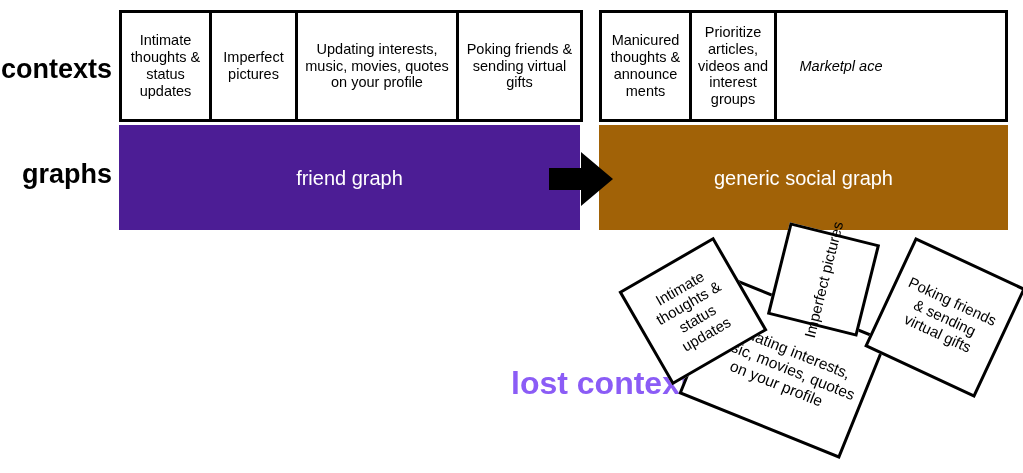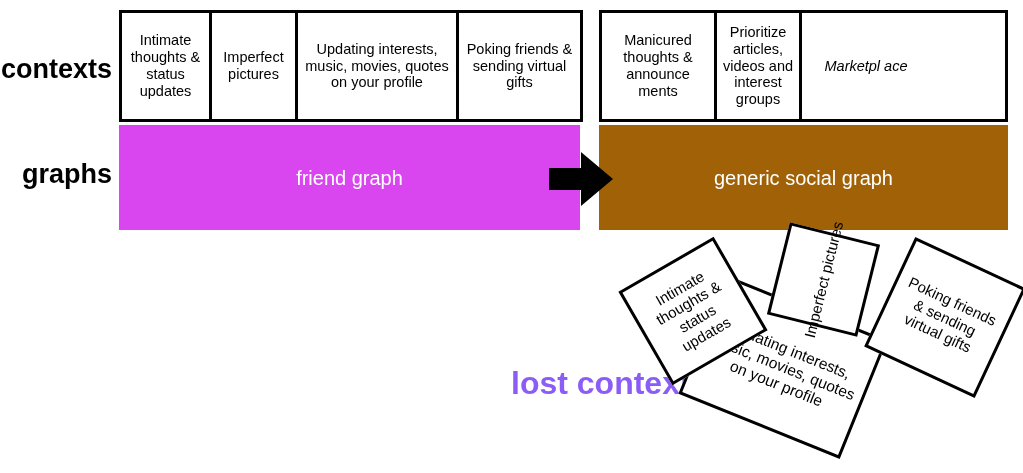--- a/index.html
+++ b/index.html
@@ -64,21 +64,21 @@
     word-break: break-word;
   }
 
   
   #ctx-table-left  .ctx-cell:nth-child(1) { width: 90px; }
   #ctx-table-left  .ctx-cell:nth-child(2) { width: 86px; }
   #ctx-table-left  .ctx-cell:nth-child(3) { width: 161px; }
   #ctx-table-left  .ctx-cell:nth-child(4) { width: 121px; }
 
   
-  #ctx-table-right .ctx-cell:nth-child(1) { width: 115px; }
+  #ctx-table-right .ctx-cell:nth-child(1) { width: 90px; }
   #ctx-table-right .ctx-cell:nth-child(2) { width: 85px; }
   #ctx-table-right .ctx-cell:nth-child(3) { width: 128px; font-style: italic; }
   #ctx-table-right .ctx-cell:nth-child(4) { width: 92px; }
 
   
   .graph-bar {
     position: absolute;
     top: 125px;
     height: 105px;
     display: flex;
@@ -192,21 +192,21 @@
       <span class="ctx-cell-text">Manicured thoughts &amp; announce ments</span>
     </div>
     <div class="ctx-cell">
       <span class="ctx-cell-text">Prioritize articles, videos and interest groups</span>
     </div>
     <div class="ctx-cell">
       <span class="ctx-cell-text">Marketpl ace</span>
     </div>
   </div>
 
-  <div class="graph-bar" id="graph-bar-left" style="background: #d946ef; justify-content: center;">
+  <div class="graph-bar" id="graph-bar-left" style="background: #4c1d95; justify-content: center;">
     <span class="graph-bar-text">friend graph</span>
   </div>
 
   <div class="graph-bar" id="graph-bar-right" style="background: #a16207;">
     <span class="graph-bar-text">generic social graph</span>
   </div>
 
   <svg id="transition-arrow" viewBox="0 0 64 54">
     <polygon points="0,16 32,16 32,0 64,27 32,54 32,38 0,38" fill="#000000"></polygon>
   </svg>

